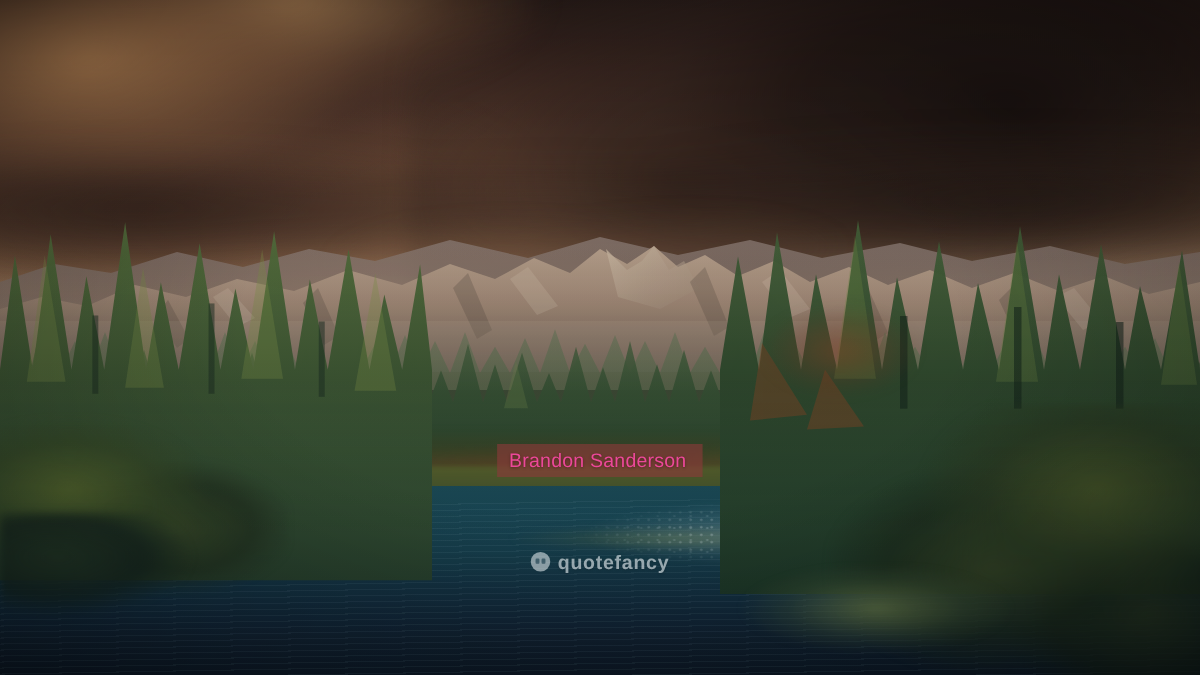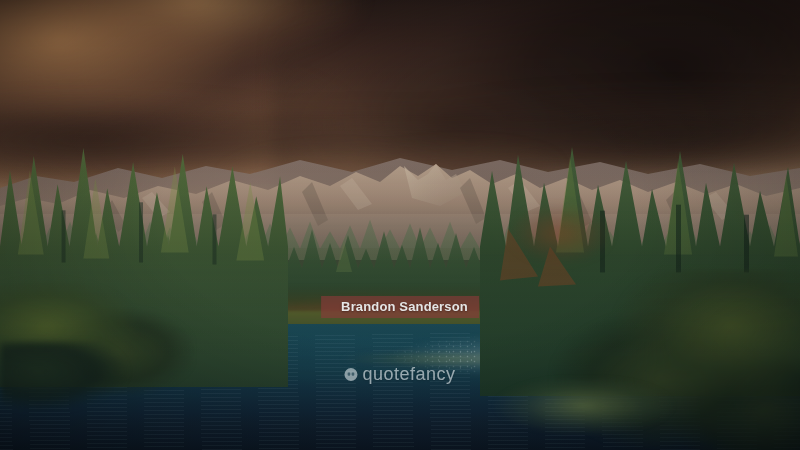--- a/index.html
+++ b/index.html
@@ -340,25 +340,25 @@
   }
 
   #author-wrap {
     position: absolute;
     left: 50%;
     top: 296px;
     transform: translateX(-50%);
   }
   #author-name {
     display: inline-block;
-    padding: 3px 11px 4px 20px;
+    padding: 3px 11px 4px 8px;
     background: rgba(139,58,58,0.62);
-    color: #e5e5e5;
+    color: #ec4899;
     font-family: "Liberation Sans", sans-serif;
-    font-weight: bold;
+    font-weight: normal;
     font-size: 13px;
     line-height: 15px;
     letter-spacing: 0.15px;
     white-space: nowrap;
     text-shadow: 0 1px 2px rgba(0,0,0,0.35);
   }
 
   #watermark {
     position: absolute;
     left: 50%;
@@ -376,22 +376,22 @@
     background: rgba(236,242,244,0.92);
     display: flex;
     align-items: center;
     justify-content: center;
     flex: 0 0 auto;
   }
   #watermark-badge svg { display: block; }
   #watermark-text {
     color: #eef3f5;
     font-family: "Liberation Sans", sans-serif;
-    font-weight: normal;
-    font-size: 18px;
+    font-weight: bold;
+    font-size: 13px;
     line-height: 13px;
     letter-spacing: 0.5px;
     text-shadow: 0 1px 2px rgba(0,0,0,0.28);
     text-align: center;
   }
 </style>
 </head>
 <body>
 
 <div id="quote-card">

